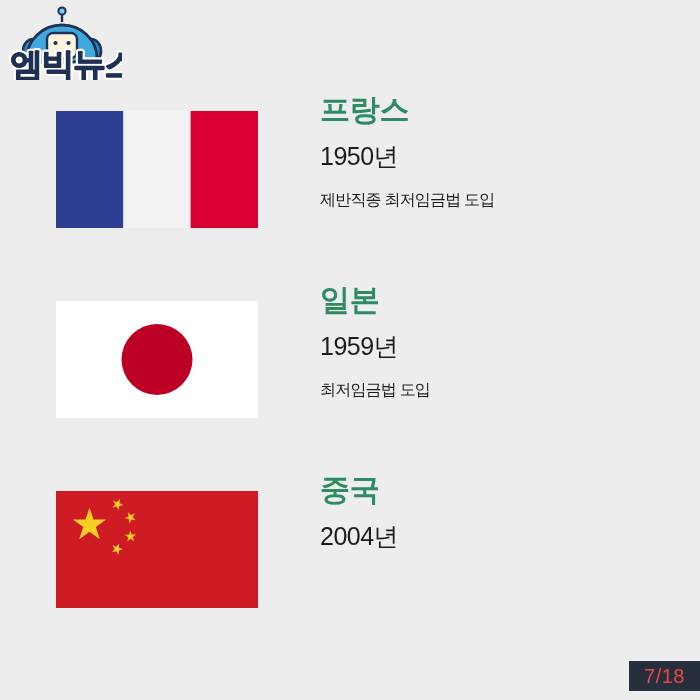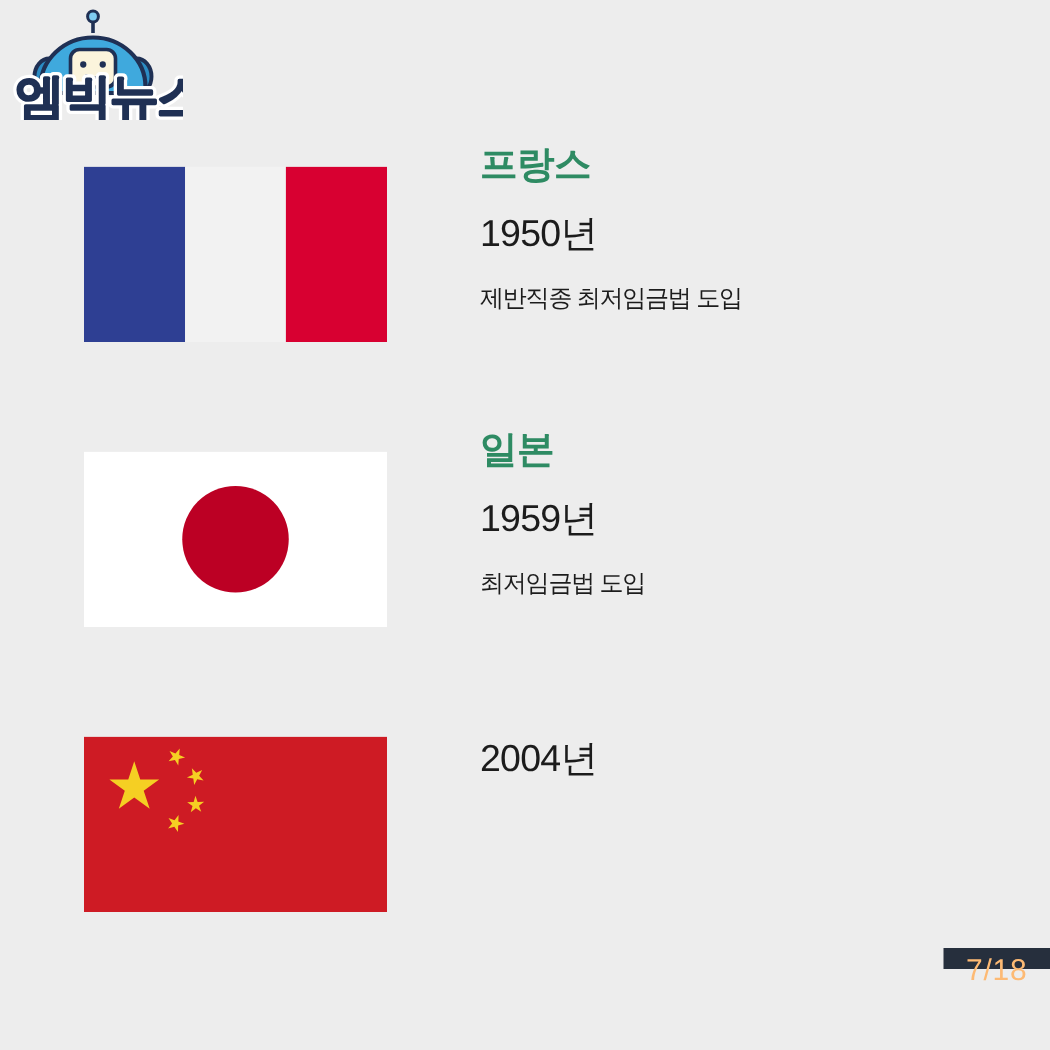--- a/index.html
+++ b/index.html
@@ -47,21 +47,21 @@
   .flag-box svg { display: block; }
 
   .entry-text {
     position: absolute;
     left: 320px;
     top: 0;
     width: 370px;
   }
   .country-name {
     color: #2e8b63;
-    font-size: 25px;
+    font-size: 30px;
     font-weight: bold;
     line-height: 30px;
     margin: 0;
     padding: 0;
     letter-spacing: -0.3px;
   }
   .year-line {
     color: #1c1c1c;
     font-size: 25px;
     line-height: 34px;
@@ -75,25 +75,25 @@
     line-height: 34px;
     margin: 10px 0 0 0;
     padding: 0;
     letter-spacing: -0.8px;
   }
 
   
   #page-badge {
     position: absolute;
     right: 0;
-    top: 632px;
+    top: 661px;
     width: 71px;
-    height: 14px;
+    height: 30px;
     background: #262f3d;
-    color: #fdba74;
+    color: #ef4444;
     font-size: 20px;
     line-height: 30px;
     text-align: center;
     letter-spacing: 0.5px;
   }
 </style>
 </head>
 <body>
 
 <div id="brand-logo">
@@ -159,17 +159,18 @@
         <path transform="translate(33.5,34) scale(1.0)" d="M0,-17.5 L4.0,-5.4 L16.6,-5.4 L6.3,2.1 L10.3,14.2 L0,6.7 L-10.3,14.2 L-6.3,2.1 L-16.6,-5.4 L-4.0,-5.4 Z"></path>
 
         <path transform="translate(61.5,13.5) rotate(23) scale(0.34)" d="M0,-17.5 L4.0,-5.4 L16.6,-5.4 L6.3,2.1 L10.3,14.2 L0,6.7 L-10.3,14.2 L-6.3,2.1 L-16.6,-5.4 L-4.0,-5.4 Z"></path>
         <path transform="translate(74.5,26.5) rotate(46) scale(0.34)" d="M0,-17.5 L4.0,-5.4 L16.6,-5.4 L6.3,2.1 L10.3,14.2 L0,6.7 L-10.3,14.2 L-6.3,2.1 L-16.6,-5.4 L-4.0,-5.4 Z"></path>
         <path transform="translate(74.5,45.5) rotate(70) scale(0.34)" d="M0,-17.5 L4.0,-5.4 L16.6,-5.4 L6.3,2.1 L10.3,14.2 L0,6.7 L-10.3,14.2 L-6.3,2.1 L-16.6,-5.4 L-4.0,-5.4 Z"></path>
         <path transform="translate(61.0,58.0) rotate(20) scale(0.34)" d="M0,-17.5 L4.0,-5.4 L16.6,-5.4 L6.3,2.1 L10.3,14.2 L0,6.7 L-10.3,14.2 L-6.3,2.1 L-16.6,-5.4 L-4.0,-5.4 Z"></path>
       </g>
     </svg>
   </div>
   <div class="entry-text">
+    <p class="country-name">중국</p>
     <p class="year-line">2004년</p>
   </div>
 </div>
 
 <div id="page-badge">7/18</div>
 
 </body></html>

